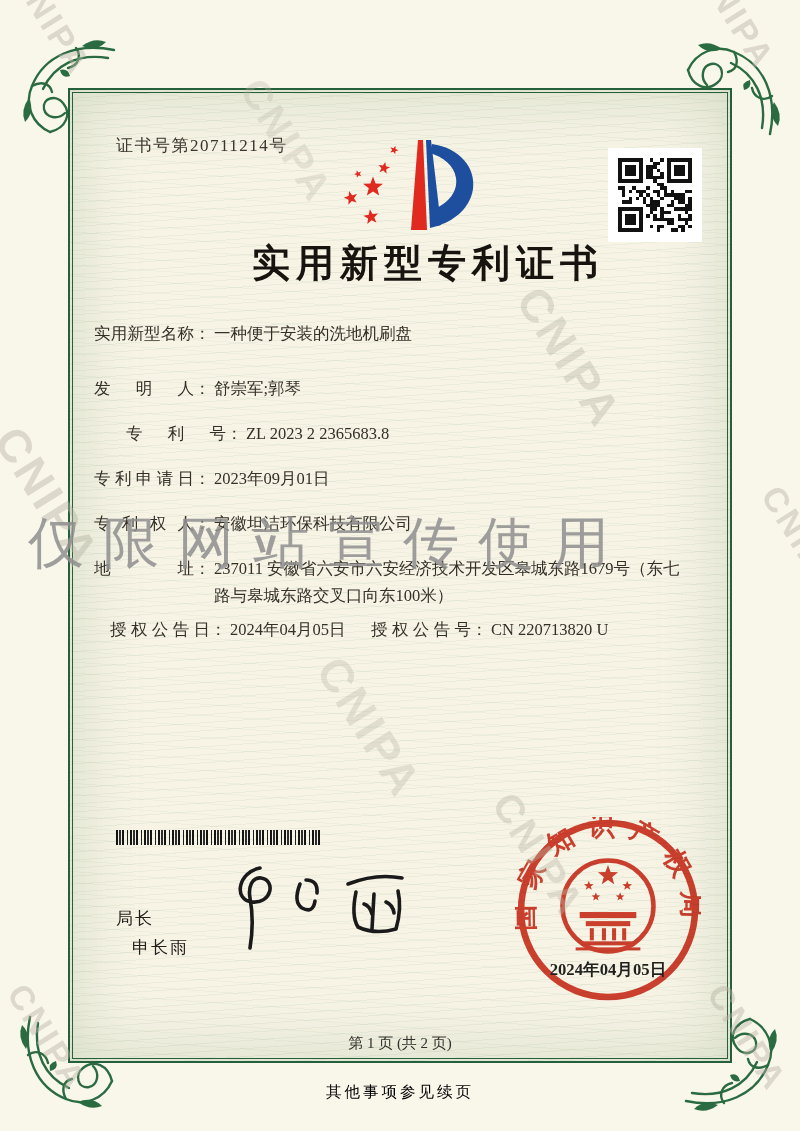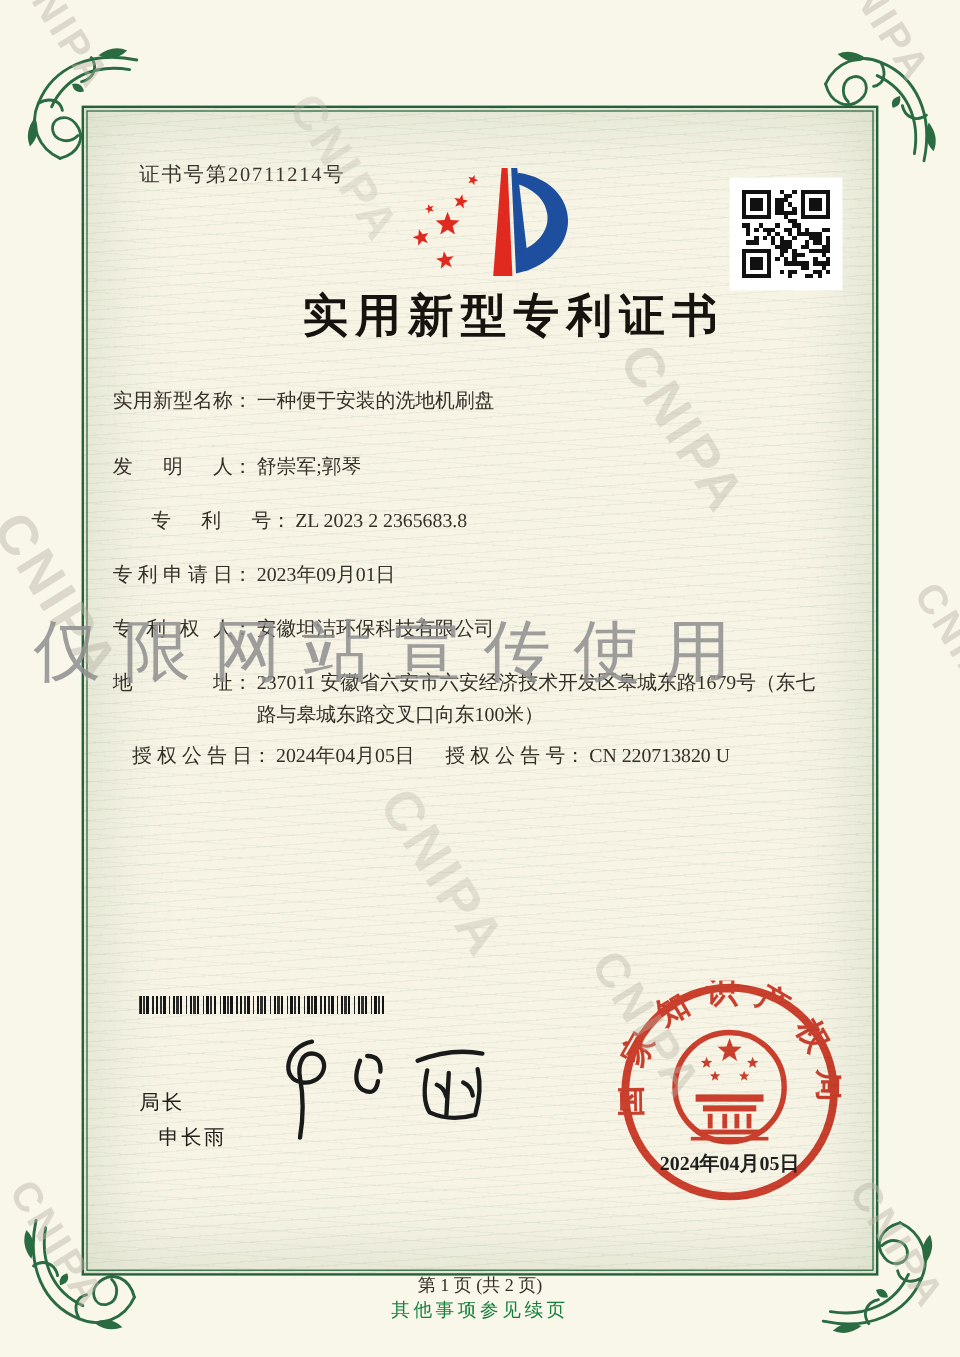--- a/index.html
+++ b/index.html
@@ -59,24 +59,24 @@
   .barcode{position:absolute;left:46px;top:740px;width:206px;height:15px;
     background:repeating-linear-gradient(90deg,#141414 0 2px,transparent 2px 3px,#2e2e2e 3px 5px,
       transparent 5px 6px,#141414 6px 8px,transparent 8px 11px,#202020 11px 12px,transparent 12px 14px);}
   .sig-title{position:absolute;left:46px;top:806px;font-size:17px;color:#23201b;
     font-family:"Liberation Sans","DejaVu Sans",sans-serif;font-weight:500;letter-spacing:2px;margin-top:11px;}
   .sig-name{position:absolute;left:62px;top:846px;font-size:17px;color:#23201b;
     font-family:Liberation Serif, serif;font-weight:500;letter-spacing:2px;}
   .sig-script{position:absolute;left:150px;top:760px;width:220px;height:110px;}
   .seal{position:absolute;left:445px;top:727px;width:186px;height:186px;opacity:.93;z-index:4;
         mix-blend-mode:multiply;}
-  .page-info{position:absolute;left:0;top:944px;width:100%;text-align:center;font-size:15px;color:#35302a;margin-top:28px;}
+  .page-info{position:absolute;left:0;top:944px;width:100%;text-align:center;font-size:15px;color:#35302a;}
 
   .continuation{position:absolute;left:0;top:1082px;width:100%;text-align:center;
-    font-size:15.5px;color:#15803d;letter-spacing:3px;}
+    font-size:15.5px;color:#000000;letter-spacing:3px;}
 
   
   .banner-mark{
     position:absolute;left:28px;top:506px;z-index:6;white-space:nowrap;pointer-events:none;
     font-family:"Liberation Sans","DejaVu Sans",sans-serif;
     font-size:56px;letter-spacing:19px;color:#8f8f8f;opacity:.85;
   }
   .cn-mark{position:absolute;z-index:5;pointer-events:none;
     font-family:"Liberation Sans","DejaVu Sans",sans-serif;font-weight:bold;
     color:#b9b5a6;letter-spacing:3px;transform:rotate(58deg);opacity:.45;}

